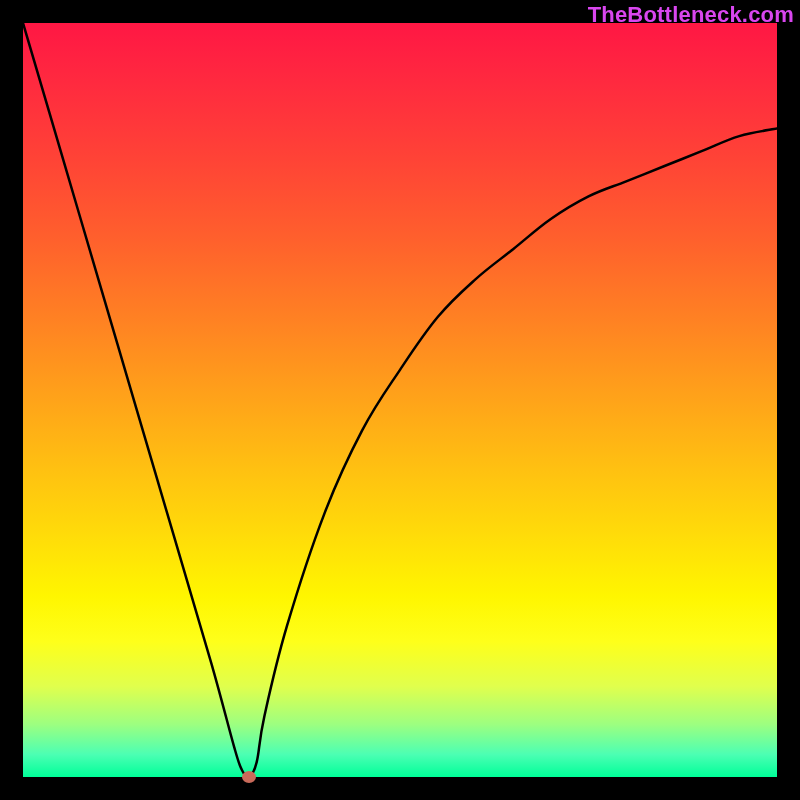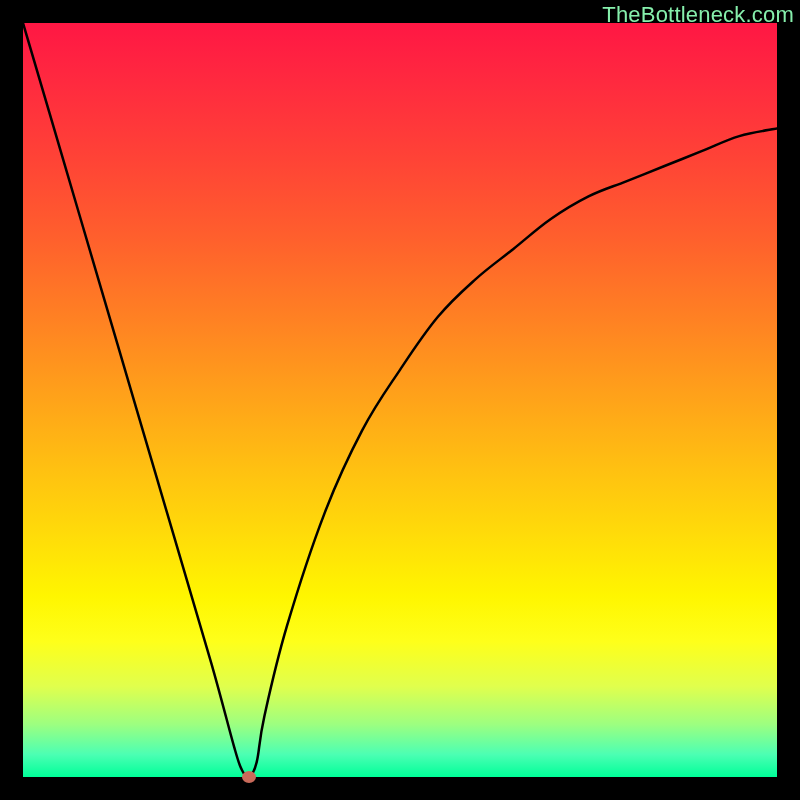--- a/index.html
+++ b/index.html
@@ -36,23 +36,23 @@
       #e0ff4d 88%,
       #9dff80 93%,
       #4cffb3 97%,
       #00ff99 100%
     );
   }
   .watermark {
     position: absolute;
     top: 2px;
     right: 6px;
-    color: #86efac;
+    color: #d946ef;
     font-size: 22px;
-    font-weight: 400;
+    font-weight: 700;
     letter-spacing: 0.2px;
     z-index: 10;
   }
   svg.curve {
     position: absolute;
     left: 0;
     top: 0;
     width: 754px;
     height: 754px;
   }

